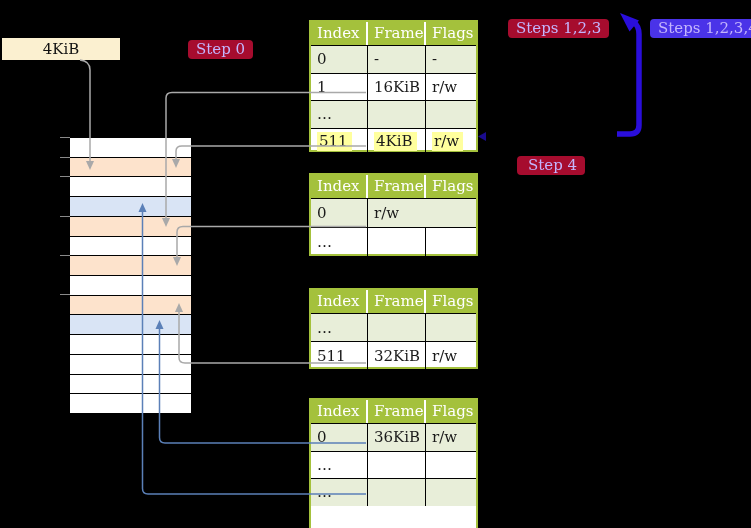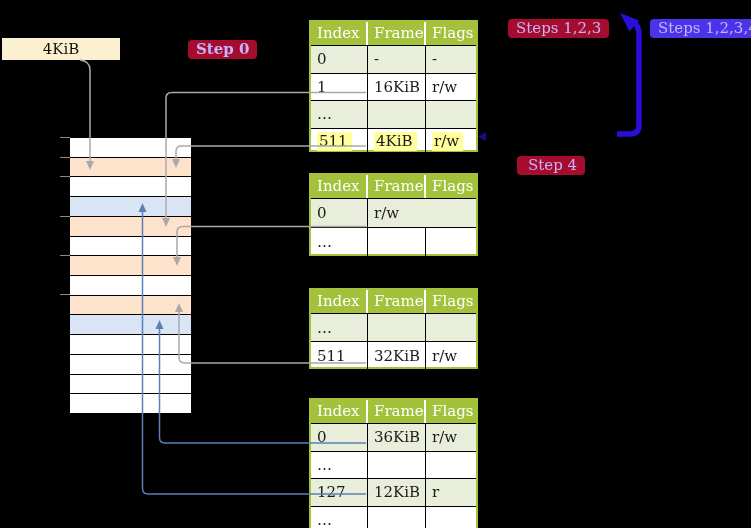--- a/index.html
+++ b/index.html
@@ -6,21 +6,21 @@
   #stage{position:relative;width:751px;height:528px;background:#000;overflow:hidden;
          font-family:"DejaVu Serif","Liberation Serif",serif;}
   
   .frame-label{position:absolute;left:2px;top:38px;width:118px;height:22px;
     background:#fbf0d0;color:#111;font-size:15px;display:flex;align-items:center;justify-content:center;}
   
   .badge{position:absolute;height:19px;padding:0 8px;border-radius:4px;color:#c4b5fd;
     font-size:15px;line-height:19px;white-space:nowrap;}
   .badge.red{background:#a60c2e;}
   .badge.blue{background:#4a33e8;}
-  #badge-step0{left:188px;top:40px;font-weight:bold;}
+  #badge-step0{left:188px;top:40px;}
   #badge-steps123{left:508px;top:19px;}
   #badge-steps1234{left:650px;top:19px;}
   #badge-step4{left:517px;top:156px;padding-left:11px;}
   
   .memcol{position:absolute;left:69px;top:137px;width:121px;height:275px;background:#fff;
     border:1.5px solid #000;display:flex;flex-direction:column;}
   .mem-row{flex:1;border-top:1px solid #000;}
   .mem-row:first-child{border-top:none;}
   .mem-row[data-kind="table"]{background:#fde3cc;}
   .mem-row[data-kind="page"]{background:#d9e4f5;}
@@ -216,31 +216,20 @@
         </div>
       <div class="cell">
           <span></span>
         </div>
       <div class="cell">
           <span></span>
         </div>
     </div>
     <div class="trow">
       <div class="cell">
-          <span>127</span>
-        </div>
-      <div class="cell">
-          <span>12KiB</span>
-        </div>
-      <div class="cell">
-          <span>r</span>
-        </div>
-    </div>
-    <div class="trow">
-      <div class="cell">
           <span>…</span>
         </div>
       <div class="cell">
           <span></span>
         </div>
       <div class="cell">
           <span></span>
         </div>
     </div>
   </div>

